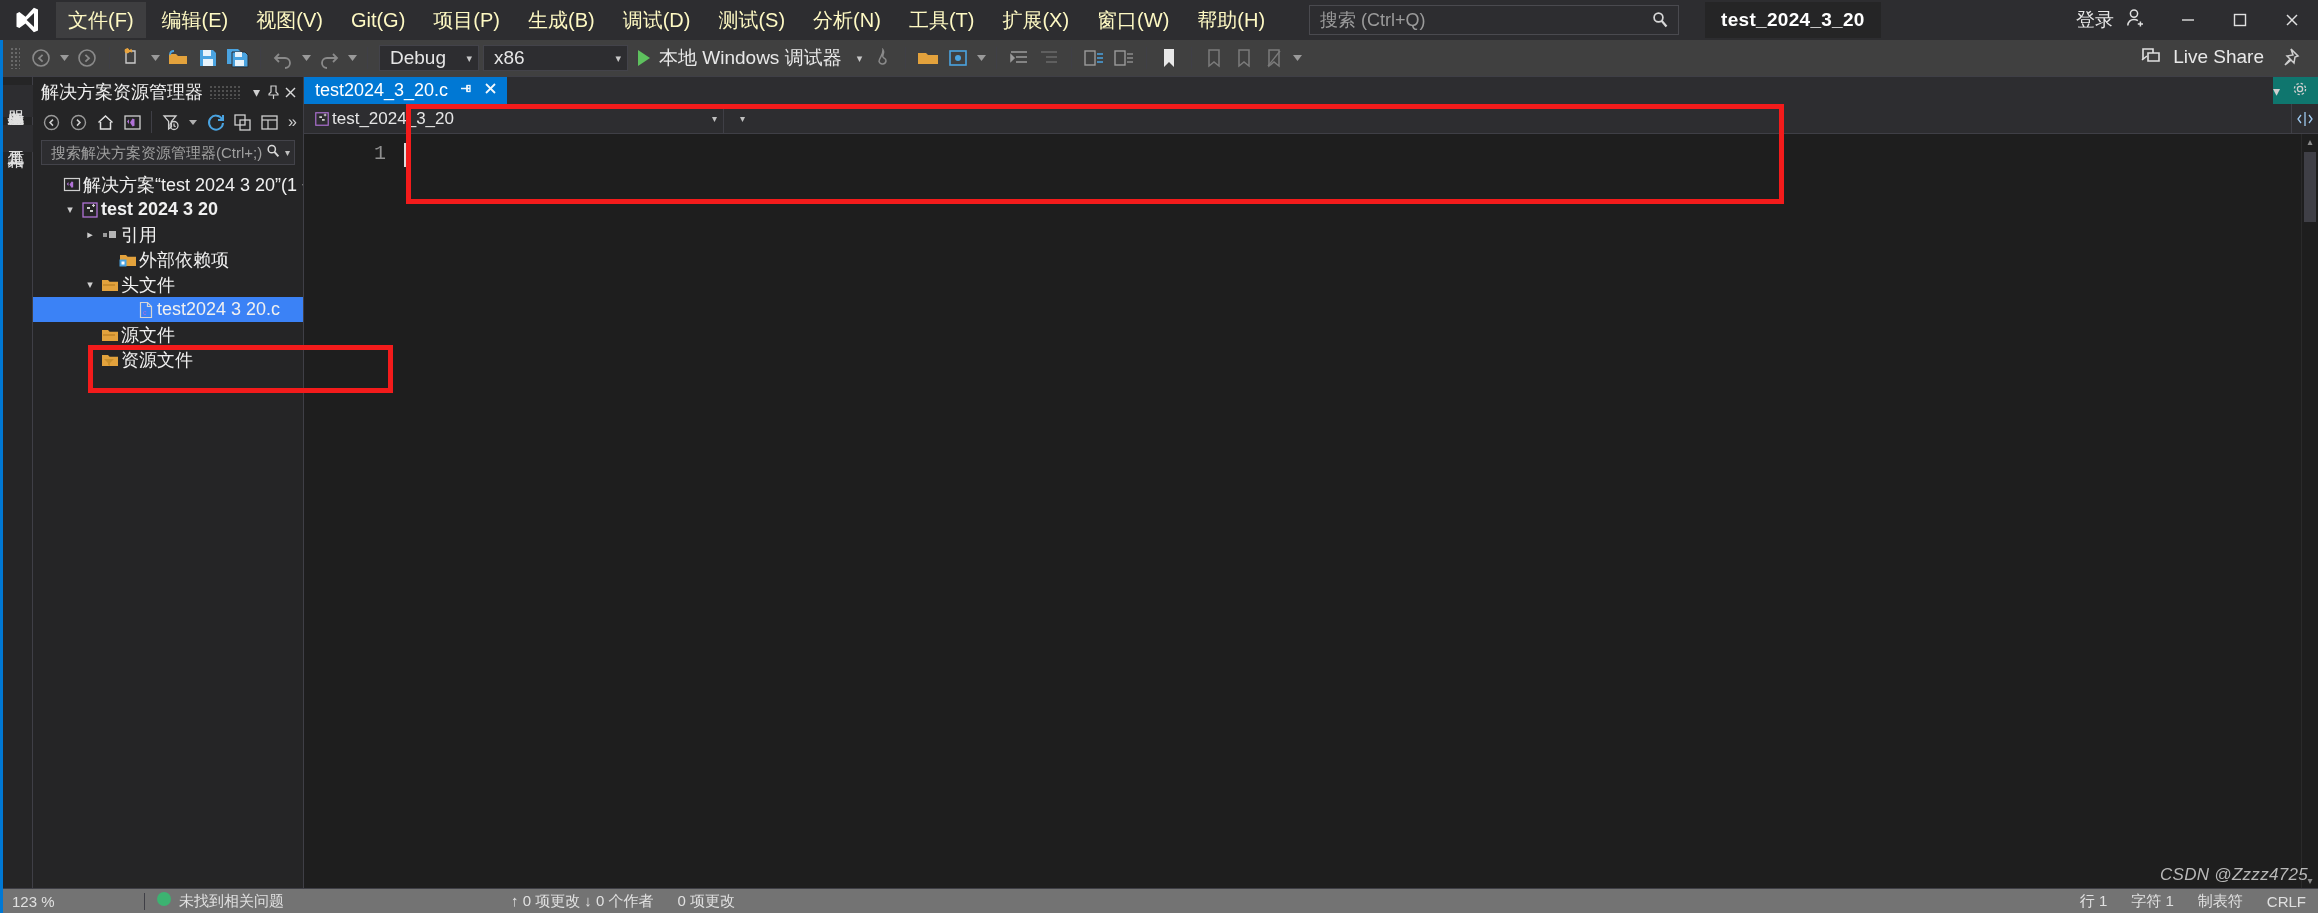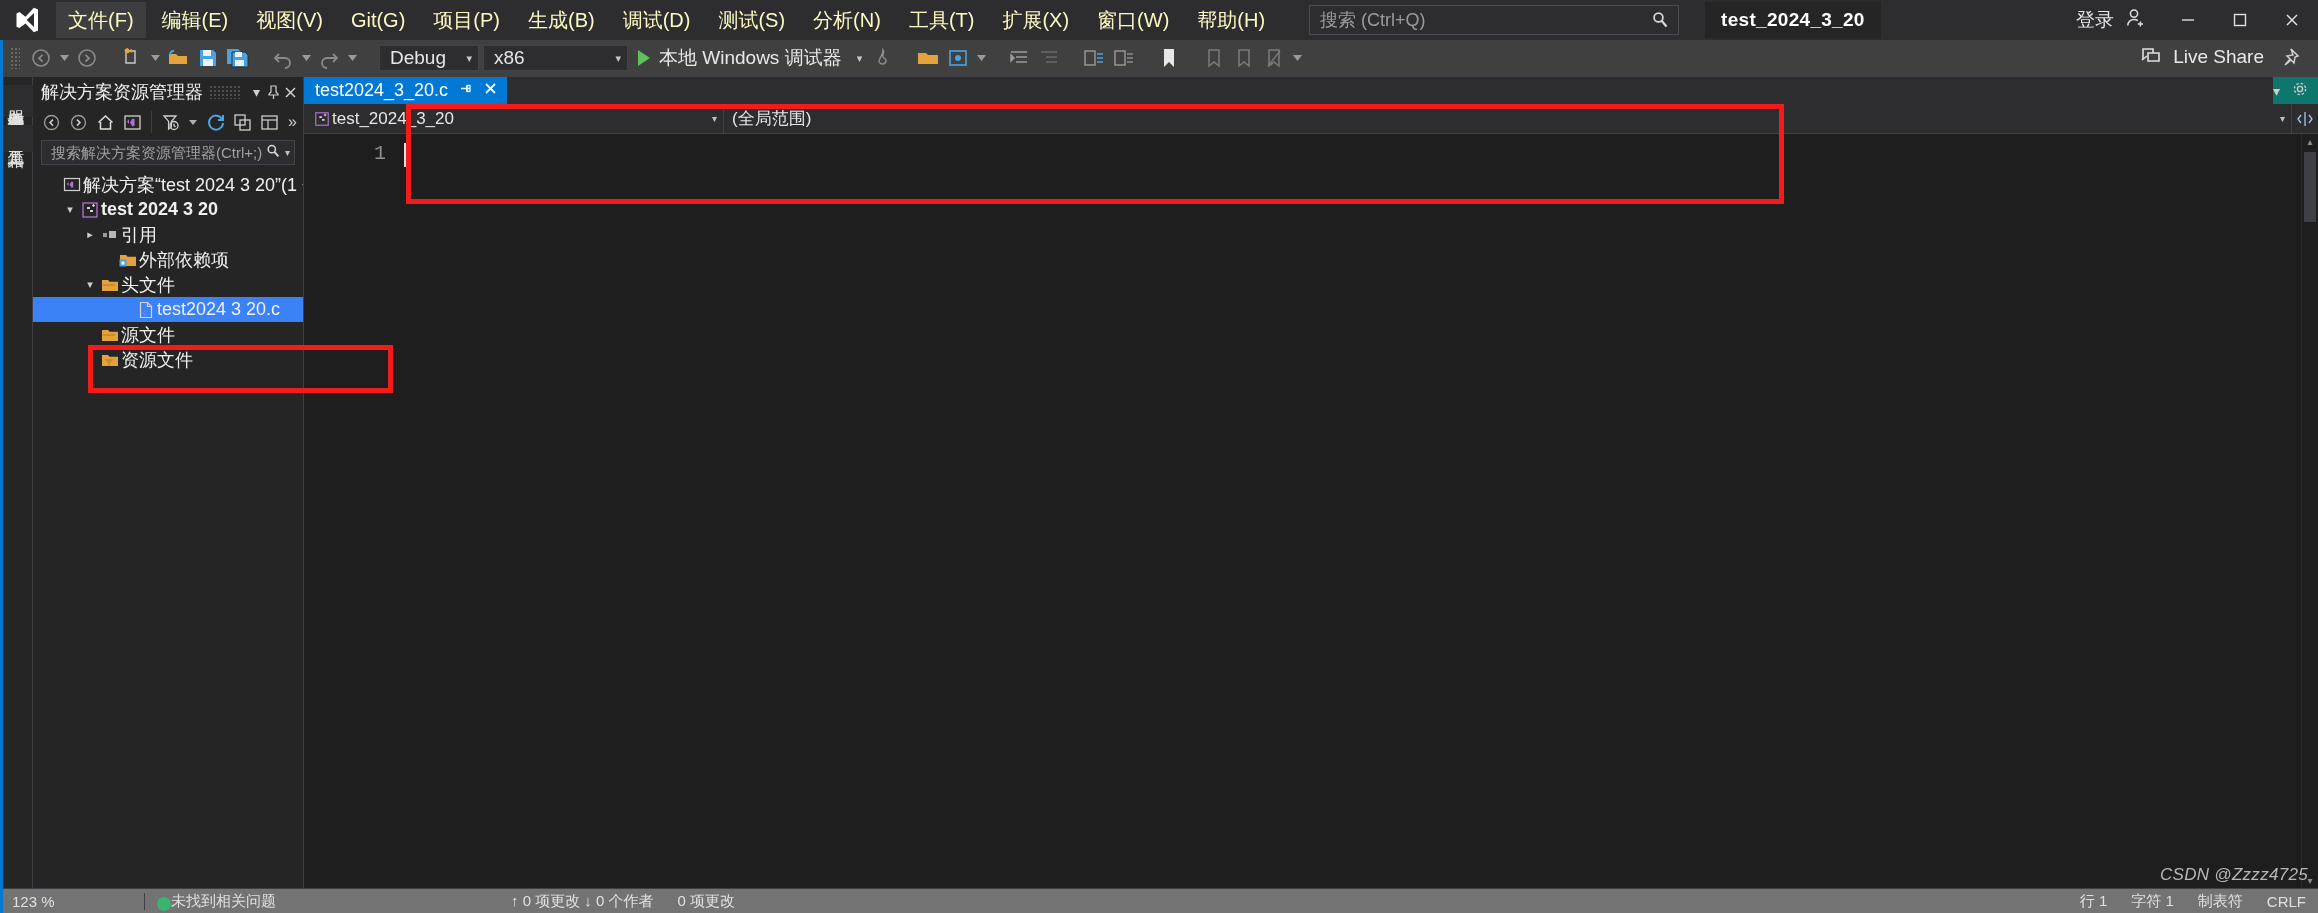--- a/index.html
+++ b/index.html
@@ -139,21 +139,21 @@
   .caret { position:absolute; left: 4px; top: 9px; width:2px; height:24px; background:#dcdcdc; }
 
   .v-scroll { width: 16px; background:#1e1e1e; border-left:1px solid #2a2a2a; position:relative;}
   .v-thumb { position:absolute; left:2px; right:2px; top:2px; height:70px; background:#3f3f46; }
   .scroll-arrow{ position:absolute; left:0;right:0;display:flex;align-items:center;justify-content:center;color:#8a8a8a;font-size:10px;}
 
   
   .statusbar { height: 24px; min-height:24px; background:#737373; display:flex; align-items:center; font-size:15px; color:#e0e0e0; border-top:1px solid #3f3f46;}
   .st-cell { padding: 0 12px; white-space:nowrap; }
   .st-zoom { width: 120px; border-right:1px solid #3f3f46; }
-  .st-ready { display:flex; align-items:flex-end; width: 330px; }
+  .st-ready { display:flex; align-items:flex-start; gap:8px; width: 330px; }
   .st-dot { width:14px;height:14px;border-radius:50%;background:#3cb371; flex:none;}
   .st-spacer{ flex:1; }
 
   
   .anno { position:absolute; border: 5px solid #f31b1b; box-sizing:border-box; pointer-events:none; }
   #anno-editor { left: 406px; top: 104px; width: 1378px; height: 100px; }
   #anno-tree   { left: 88px; top: 345px; width: 305px; height: 48px; }
 
   .watermark { position:absolute; right: 10px; bottom: 28px; color:#b8b8b8; font-size:17px; font-style:italic; letter-spacing:.3px;}
 
@@ -666,21 +666,20 @@
             <svg width="16" height="16" viewBox="0 0 18 18">
                 <rect x="2" y="2" width="14" height="14" fill="none" stroke="#b072d6" stroke-width="1.3"></rect>
                 <path d="M6 6h3v2H6zM9 9h3v2H9z" fill="#d0d0d0"></path>
                 <path d="M11 4.5h3M12.5 3v3" stroke="#d0d0d0" stroke-width="1.2"></path>
               </svg>
           </span>
           <span class="nv">test_2024_3_20</span>
           <span class="na">▾</span>
         </div>
         <div class="navcombo c2">
-          <span class="nv">(全局范围)</span>
           <span class="na">▾</span>
         </div>
         <div class="nav-far">
           <svg width="16" height="16" viewBox="0 0 16 16">
               <path d="M8 1v14M4 4 1 8l3 4M12 4l3 4-3 4" stroke="#9ec9ef" stroke-width="1.3" fill="none"></path>
             </svg>
         </div>
       </div>
 
       <div class="code">

